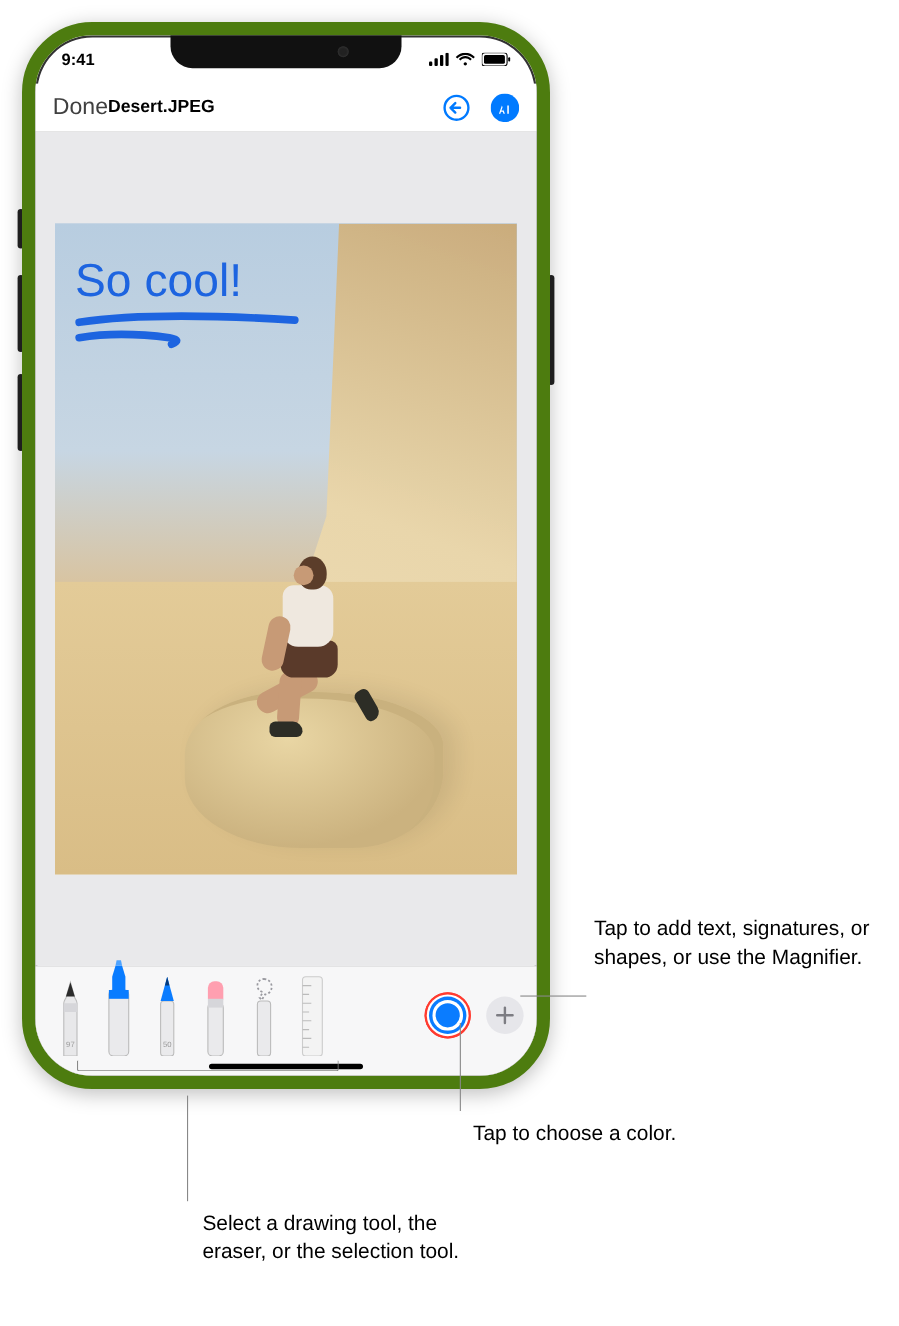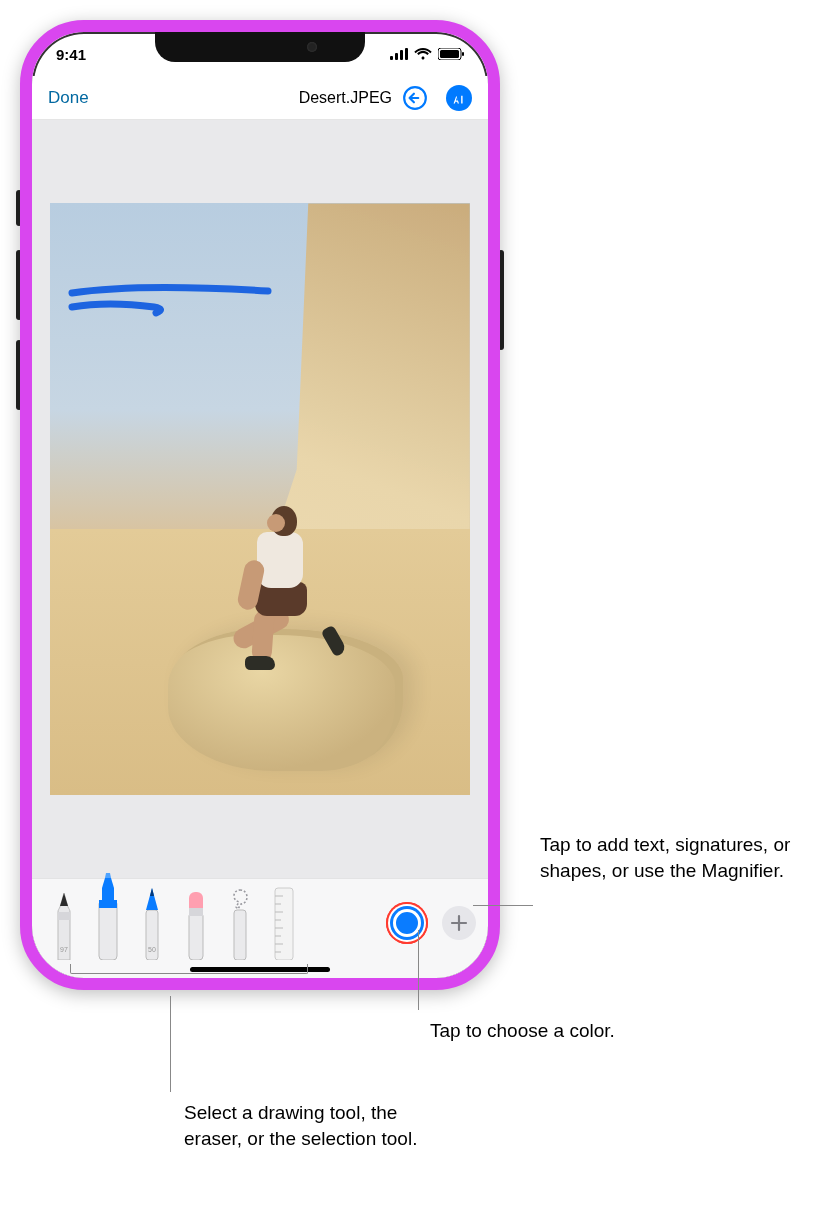--- a/index.html
+++ b/index.html
@@ -10,21 +10,21 @@
     height: 1205px;
     position: relative;
   }
   
   .phone-frame {
     position: absolute;
     left: 20px;
     top: 20px;
     width: 480px;
     height: 970px;
-    border: 12px solid #d946ef;
+    border: 12px solid #4d7c0f;
     border-radius: 64px;
     background: #fff;
     box-shadow: 0 4px 18px rgba(0,0,0,.25), inset 0 0 0 2px #333;
     overflow: hidden;
   }
   .side-btn { position:absolute; background:#222; border-radius:3px; }
   .btn-power { right:-4px; top:230px; width:6px; height:100px; }
   .btn-mute  { left:-4px;  top:170px; width:6px; height:36px; }
   .btn-volup { left:-4px;  top:230px; width:6px; height:70px; }
   .btn-voldn { left:-4px;  top:320px; width:6px; height:70px; }
@@ -48,22 +48,22 @@
   }
   .status-right { display:flex; align-items:center; gap:6px; }
 
   
   .nav-bar {
     position:absolute; top:44px; left:0; right:0; height:44px;
     display:flex; align-items:center; padding:0 16px;
     border-bottom:1px solid rgba(0,0,0,.1);
     background:#fff; z-index:30;
   }
-  .nav-done { color:#0369a1; font-size:17px; cursor:pointer; }
-  .nav-title { flex:1; text-align:right; font-size:16px; font-weight:400; padding-right: 10px; }
+  .nav-done { color:#404040; font-size:21px; cursor:pointer; }
+  .nav-title { flex:1; text-align:left; font-size:16px; font-weight:700; padding-right: 10px; }
   .nav-actions { display:flex; gap:18px; align-items:center; }
   .nav-icon { width:26px; height:26px; cursor:pointer; color:#007aff; }
 
   
   .canvas-wrap {
     position:absolute; top:88px; left:0; right:0; bottom:100px;
     background:#e9e9eb;
     display:flex; align-items:center; justify-content:center;
   }
   .photo {
@@ -214,20 +214,21 @@
         <div class="p-leg2"></div>
           <div class="p-shoe2"></div>
         <div class="p-leg1"></div>
           <div class="p-shoe1"></div>
         <div class="p-short"></div>
         <div class="p-body"></div>
         <div class="p-arm"></div>
         <div class="p-head"></div>
           <div class="p-face"></div>
       </div>
+      <div class="annot-text">So cool!</div>
       <svg class="annot-stroke" viewBox="0 0 220 40">
         <path d="M4 10 Q 70 0 200 8 M4 24 Q 40 18 86 24 Q 98 26 88 30" fill="none" stroke="#1d64e0" stroke-width="7" stroke-linecap="round"></path>
       </svg>
     </div>
   </div>
 
   <div class="toolbar">
 
     <div class="tool">
       <svg width="32" height="78" viewBox="0 0 32 78">

